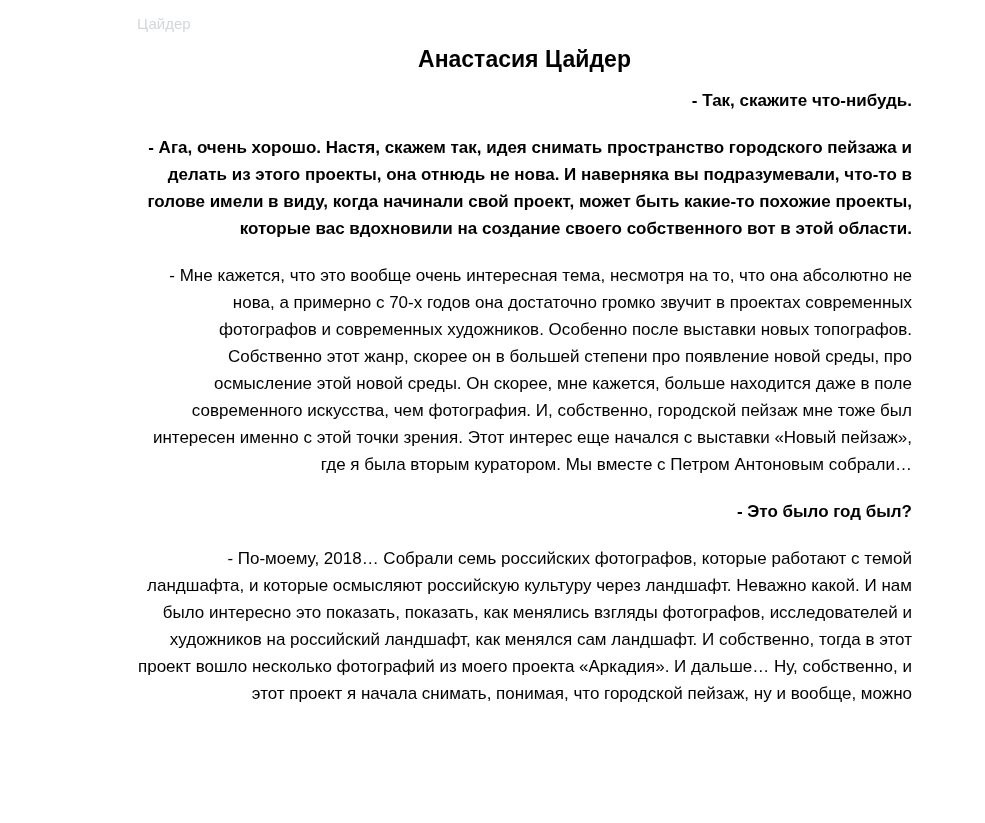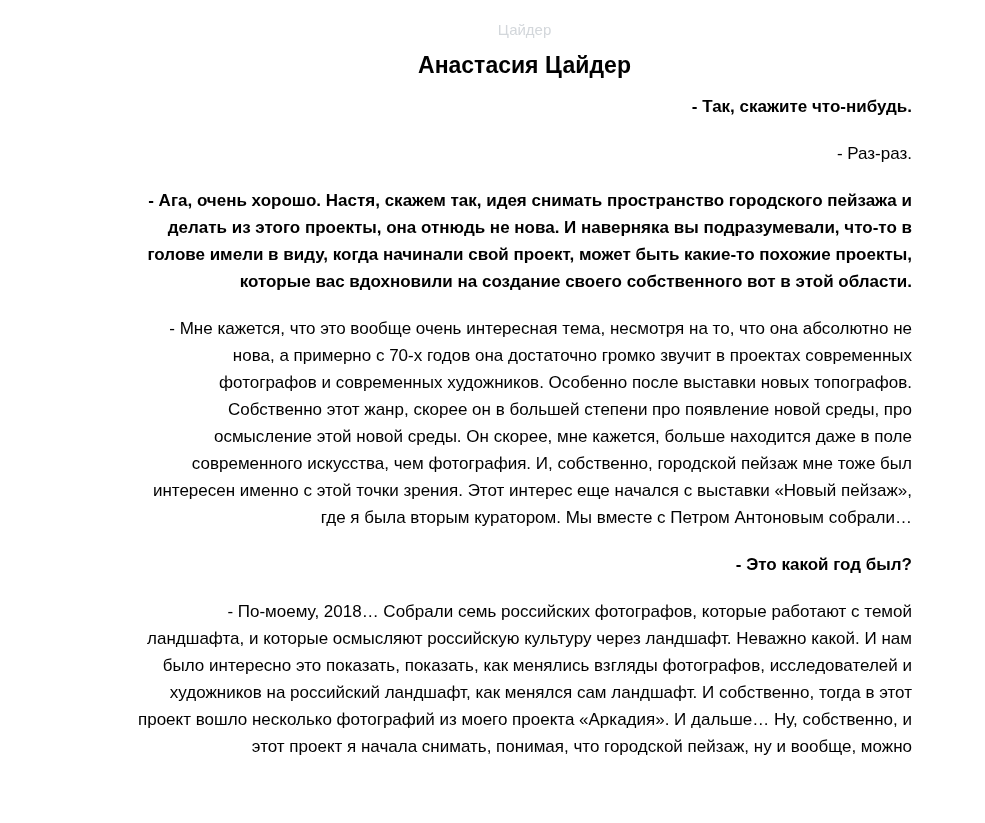--- a/index.html
+++ b/index.html
@@ -23,22 +23,22 @@
   }
   .doc-page {
     position: absolute;
     left: 137px;
     top: 0;
     width: 775px;
     height: 823px;
     background: var(--page-bg);
   }
   .running-header {
-    padding-top: 22px;
-    text-align: center;
+    padding-top: 16px;
+    text-align: left;
     font-size: 15px;
     line-height: 16px;
     color: var(--header-gray);
     font-weight: 400;
     user-select: none;
   }
   .doc-title {
     margin: 13px 0 12px 0;
     text-align: center;
     font-size: 23px;
@@ -65,19 +65,18 @@
   }
 </style>
 </head>
 <body>
 
 <div class="doc-page">
   <div class="running-header">Цайдер</div>
   <h1 class="doc-title">Анастасия Цайдер</h1>
   <div class="paragraphs">
       <p class="bold">- Так, скажите что-нибудь.</p>
-      <p class="regular">- Раз-раз.</p>
       <p class="bold">- Ага, очень хорошо. Настя, скажем так, идея снимать пространство городского пейзажа и делать из этого проекты, она отнюдь не нова. И наверняка вы подразумевали, что-то в голове имели в виду, когда начинали свой проект, может быть какие-то похожие проекты, которые вас вдохновили на создание своего собственного вот в этой области.</p>
       <p class="regular">- Мне кажется, что это вообще очень интересная тема, несмотря на то, что она абсолютно не нова, а примерно с 70-х годов она достаточно громко звучит в проектах современных фотографов и современных художников. Особенно после выставки новых топографов. Собственно этот жанр, скорее он в большей степени про появление новой среды, про осмысление этой новой среды. Он скорее, мне кажется, больше находится даже в поле современного искусства, чем фотография. И, собственно, городской пейзаж мне тоже был интересен именно с этой точки зрения. Этот интерес еще начался с выставки «Новый пейзаж», где я была вторым куратором. Мы вместе с Петром Антоновым собрали…</p>
-      <p class="bold">- Это какой год был?</p>
+      <p class="bold">- Это было год был?</p>
       <p class="regular">- По-моему, 2018… Собрали семь российских фотографов, которые работают с темой ландшафта, и которые осмысляют российскую культуру через ландшафт. Неважно какой. И нам было интересно это показать, показать, как менялись взгляды фотографов, исследователей и художников на российский ландшафт, как менялся сам ландшафт. И собственно, тогда в этот проект вошло несколько фотографий из моего проекта «Аркадия». И дальше… Ну, собственно, и этот проект я начала снимать, понимая, что городской пейзаж, ну и вообще, можно</p>
     </div>
 </div>
 
 </body></html>

